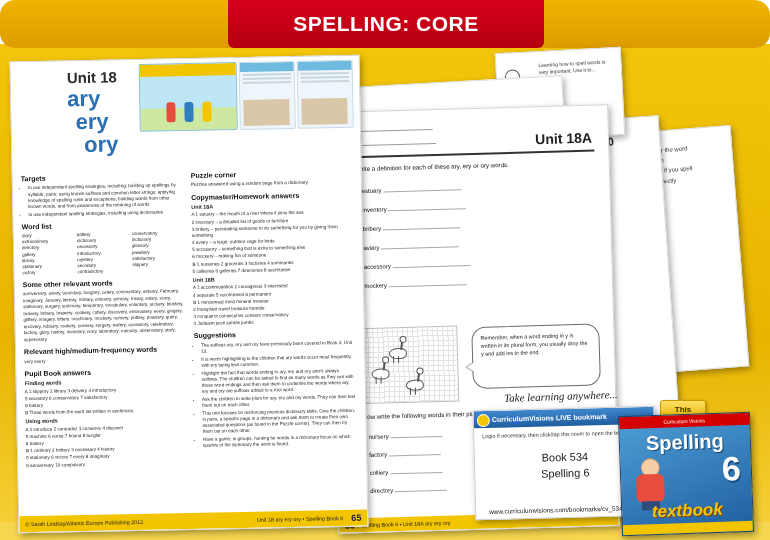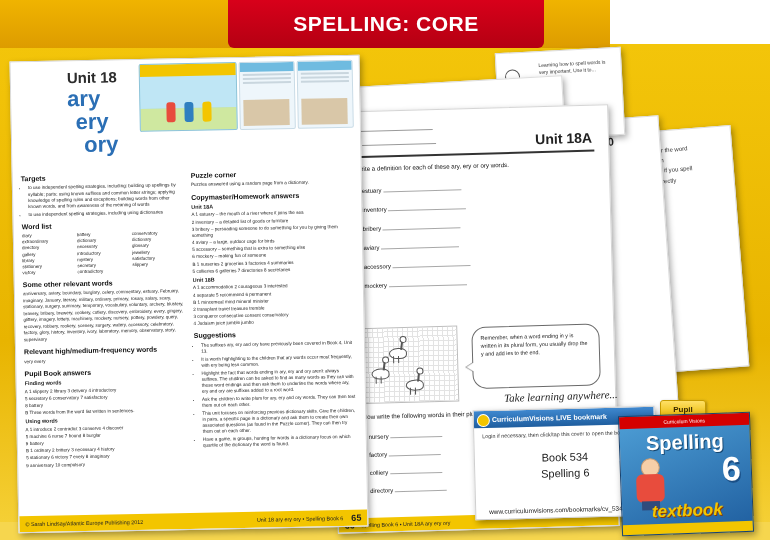--- a/index.html
+++ b/index.html
@@ -17,24 +17,25 @@
     position: relative;
     width: 770px;
     height: 540px;
     background: #ffffff;
     overflow: hidden;
   }
   
   .banner {
     position: absolute;
     left: 0; top: 0;
-    width: 610px;
+    width: 770px;
     height: 48px;
     background: #e8a800;
     background: linear-gradient(#f0b400, #dd9c00);
+    border-radius: 15px;
   }
   .banner-inner {
     position: absolute;
     left: 228px; top: 0;
     width: 316px; height: 48px;
     background: #d40000;
     background: linear-gradient(#d8001a, #b40012);
     border-bottom-left-radius: 6px;
     border-bottom-right-radius: 6px;
     display: flex;
@@ -825,21 +826,21 @@
       <span>CurriculumVisions LIVE bookmark</span>
     </div>
     <div class="bm-sub">Login if necessary, then click/tap this cover to open the book.</div>
     <div class="bm-book">
       <div>Book 534</div>
       <div>Spelling 6</div>
     </div>
     <div class="bm-url">www.curriculumvisions.com/bookmarks/cv_534.pdf.zip</div>
   </div>
 
-  <div id="login-btn">Pupil</div>
+  <div id="login-btn">This</div>
 
   <div id="textbook">
     <div class="tb-topbar">Curriculum Visions</div>
     <div class="tb-title">Spelling</div>
     <div class="tb-num">6</div>
     <div class="tb-kid">
       <div class="kh"></div>
       <div class="kb"></div>
       <div class="kl"></div>
     </div>

